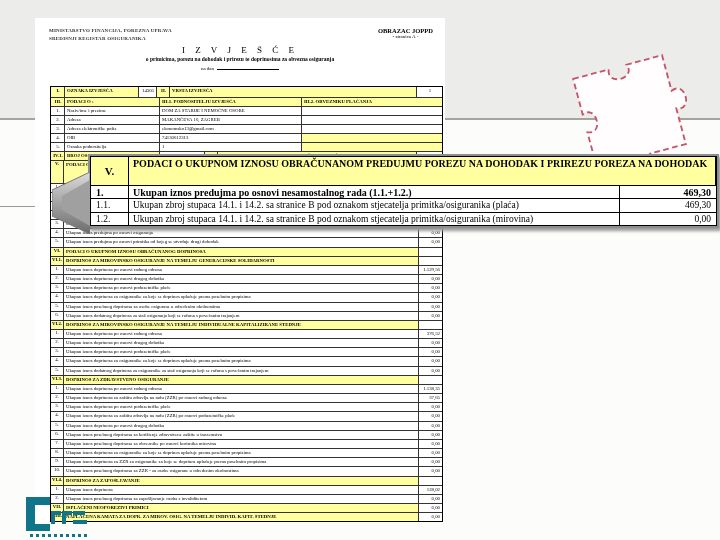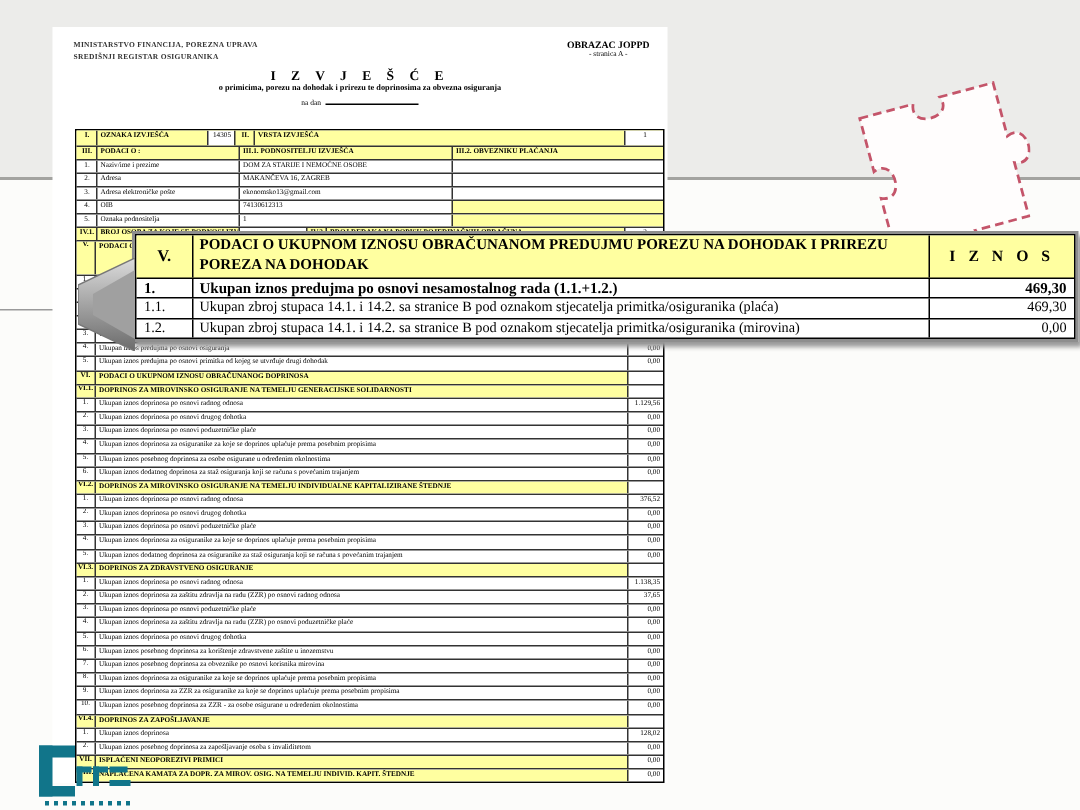--- a/index.html
+++ b/index.html
@@ -10,21 +10,21 @@
             border-bottom:2px solid #a3a3a0;z-index:1;}
   .leader{position:absolute;left:0;top:206px;width:52px;border-top:1px solid #9a9a9a;z-index:2;}
   
   .puzzle{position:absolute;left:572px;top:54px;z-index:3;}
   
   .doc{position:absolute;left:35px;top:18px;width:410px;height:504px;background:#fff;z-index:2;}
   .doc-head{position:absolute;left:14px;right:12px;top:9px;display:flex;justify-content:space-between;}
   .h-left{font-size:5px;line-height:1.6;font-weight:700;letter-spacing:.2px;color:#333;}
   .h-right{font-size:6.5px;text-align:center;font-weight:700;}
   .h-right .sub{font-size:5px;font-weight:400;}
-  .doc-title{position:absolute;top:27px;left:0;right:0;text-align:center;font-size:9px;font-weight:700;letter-spacing:4px;}
+  .doc-title{position:absolute;top:27px;left:0;right:0;text-align:center;font-size:9px;font-weight:400;letter-spacing:4px;}
   .doc-sub{position:absolute;top:38px;left:0;right:0;text-align:center;font-size:5.5px;font-weight:700;}
   .doc-date{position:absolute;top:46px;left:0;right:0;text-align:center;font-size:5px;}
   .doc-date .blank{display:inline-block;width:62px;border-bottom:1px solid #000;height:5px;margin-left:3px;}
   
   .ftable{position:absolute;left:15px;top:68px;width:393px;border:1px solid #000;box-sizing:border-box;background:#fff;}
   .frow{display:flex;box-sizing:border-box;border-top:1px solid #333;font-size:4.8px;line-height:1.15;overflow:hidden;height:9px;}
   .frow.h10{height:10px;}
   .frow:first-child{border-top:none;}
   .frow>div{box-sizing:border-box;border-left:1px solid #333;padding:1px 1px 0 2px;overflow:hidden;white-space:nowrap;}
   .frow>div:first-child{border-left:none;}
@@ -407,21 +407,20 @@
             <stop offset="1" stop-color="#6b6b6b"></stop>
         </linearGradient>
       </defs>
       <polygon points="38,0 38,62 0,44 0,18" fill="url(#ag)" stroke="#777" stroke-width="1"></polygon>
       <polygon points="38,8 38,54 10,38 10,24" fill="#a0a0a0"></polygon>
     </svg>
     <div class="cal-inner">
       <div class="cal-head">
         <div class="cid">V.</div>
         <div class="ctitle">PODACI O UKUPNOM IZNOSU OBRAČUNANOM PREDUJMU POREZU NA DOHODAK I PRIREZU POREZA NA DOHODAK</div>
-        <div class="camt">I Z N O S</div>
       </div>
 
         <div class="cal-row r-bold">
           <div class="cid">1.</div>
           <div class="clbl">Ukupan iznos predujma po osnovi nesamostalnog rada (1.1.+1.2.)</div>
           <div class="cval">469,30</div>
         </div>
 
         <div class="cal-row">
           <div class="cid">1.1.</div>

